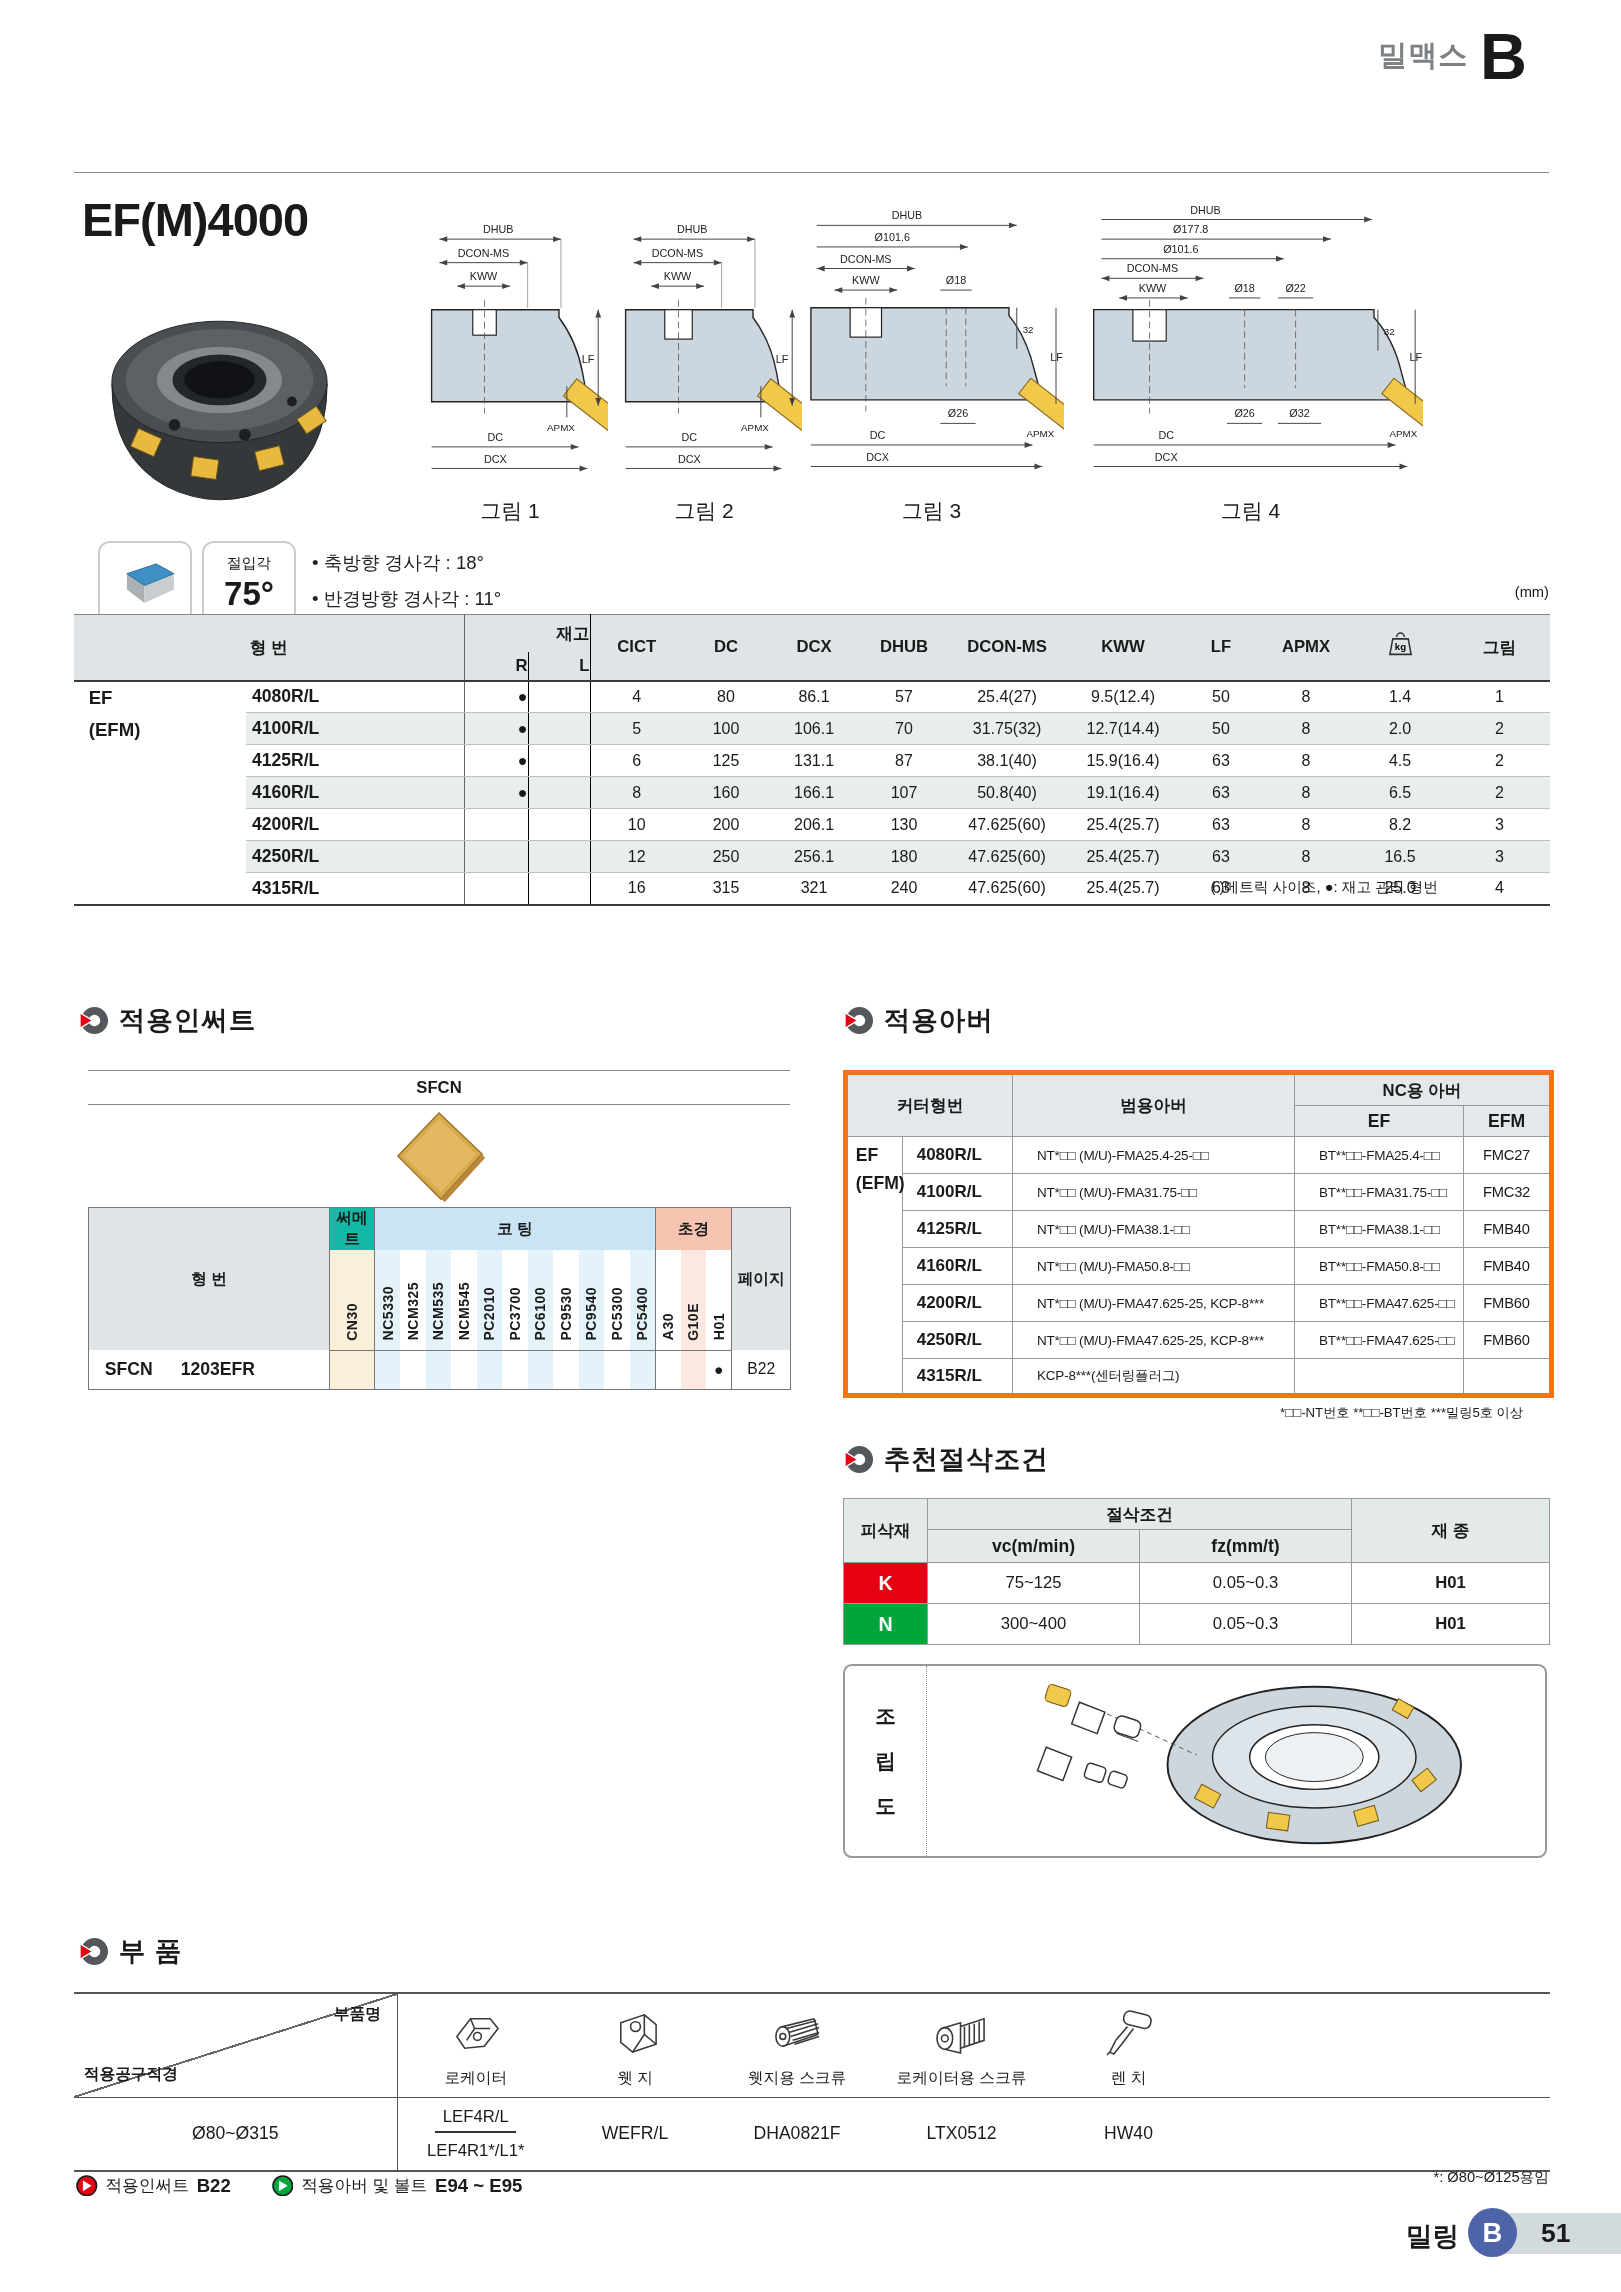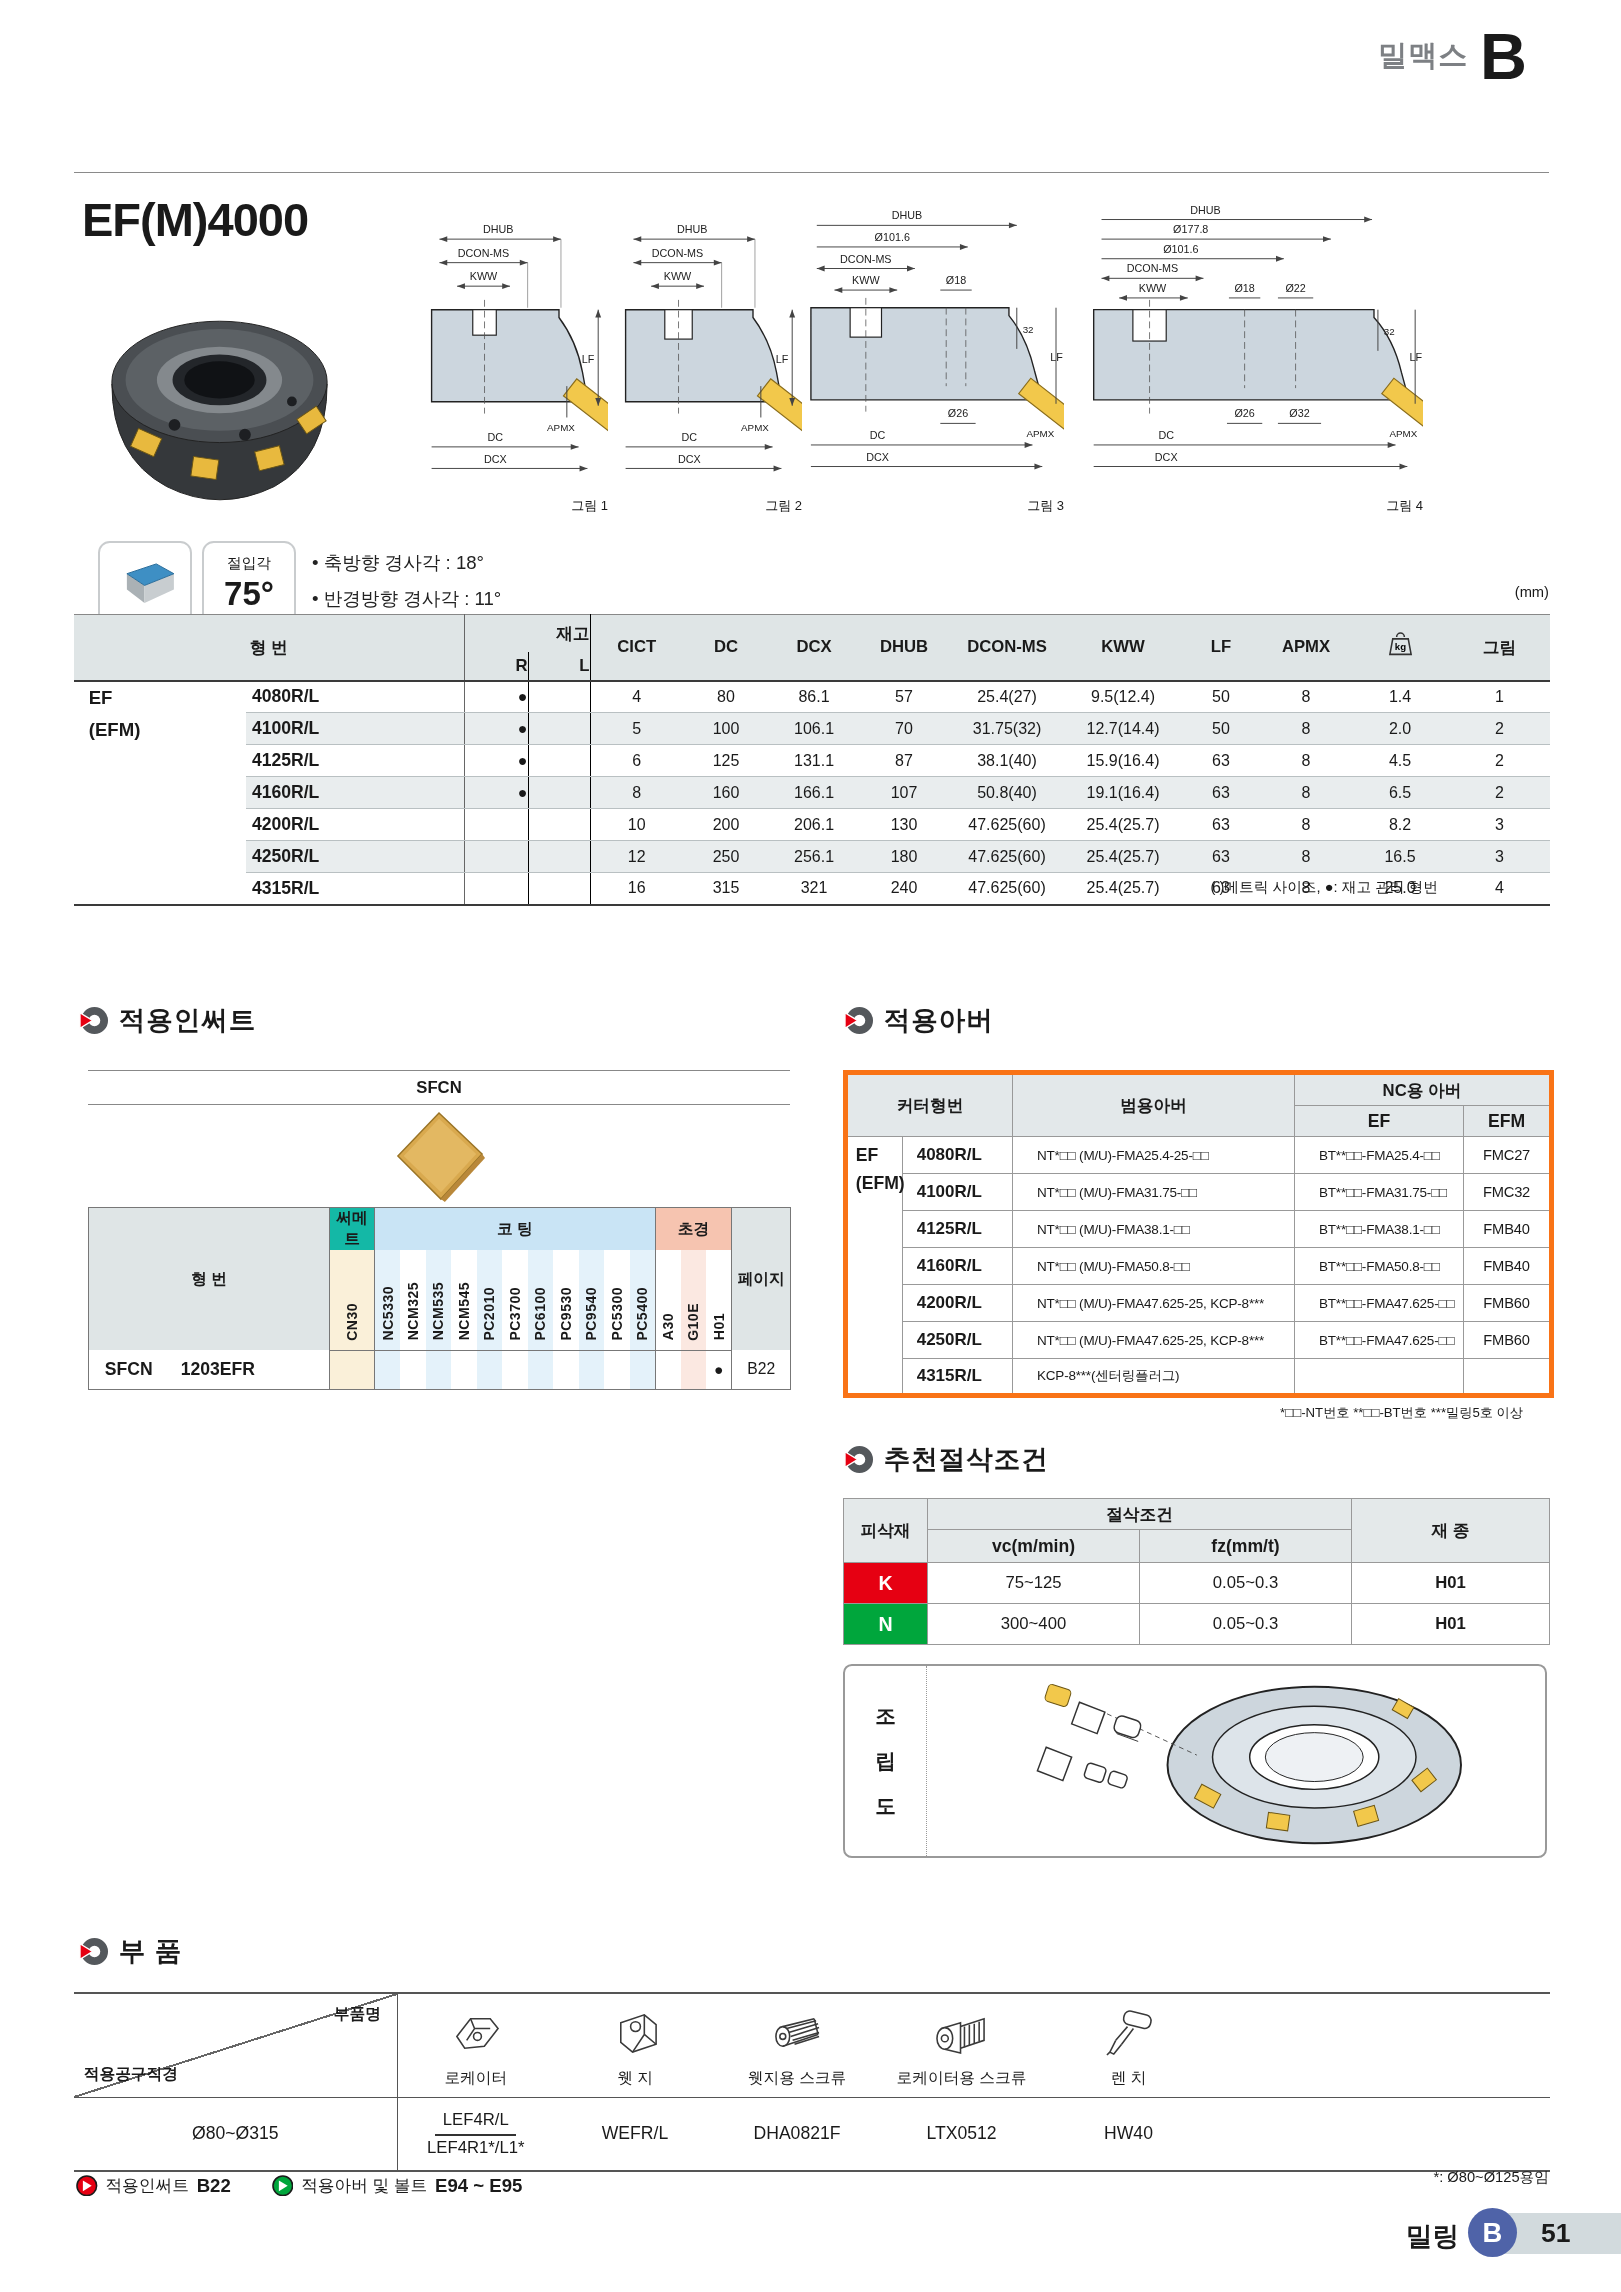--- a/index.html
+++ b/index.html
@@ -10,21 +10,21 @@
 
   
   .brand { right:94px; top:29px; display:flex; align-items:flex-end; gap:11.8px; }
   .brand .kr { color:#7d8084; font-size:29px; font-weight:bold; margin-bottom:7.8px; letter-spacing:1px;}
   .brand .letter { font-size:65px; font-weight:bold; line-height:0.85; }
   .toprule { left:74px; top:172px; width:1475px; height:1px; background:#8a8a8a; }
   .title { left:82px; top:192px; font-size:47px; font-weight:bold; letter-spacing:-1px; }
 
   
   .fig { top:194px; }
-  .fig .cap { text-align:right; font-size:13px; margin-top:0px; }
+  .fig .cap { text-align:center; font-size:21px; margin-top:0px; }
   .figsvg text { font-size:11px; fill:#222; }
   .figsvg .dl { stroke:#444; stroke-width:1; }
   .figsvg .xl { stroke:#777; stroke-width:0.7; }
   .figsvg .body { fill:#ccd6de; stroke:#222; stroke-width:1.4; }
   .figsvg .slot { fill:#ffffff; stroke:#222; stroke-width:1.2; }
   .figsvg .ins  { fill:#f2c84b; stroke:#8a6d1d; stroke-width:1.2; }
   .figsvg .cl { stroke:#555; stroke-width:0.8; stroke-dasharray:7 4; }
   .figsvg .ah { fill:#444; }
 
   
@@ -120,21 +120,21 @@
   .parts th { height:104px; vertical-align:bottom; padding-bottom:7.8px; font-weight:normal; border-bottom:1px solid #555; }
   .parts td { height:74px; text-align:center; font-size:17.6px; }
   .parts .pdiv { border-right:1px solid #555; }
   .parts .plabel { font-size:15.7px; margin-top:5.9px; }
   .parts .icon svg { stroke:#3a3a3a; fill:none; stroke-width:1.6; }
   .diag { position:relative;
           background:linear-gradient(to bottom right,#fff calc(50% - 1px),#666 calc(50% - 1px),#666 calc(50% + 1px),#fff calc(50% + 1px)); }
   .diag .ct { position:absolute; top:9.8px; right:15.7px; font-size:15.7px; font-weight:bold; }
   .diag .cb { position:absolute; bottom:11.8px; left:9.8px; font-size:15.7px; font-weight:bold; }
   .frac .ft { display:inline-block; border-bottom:2px solid #333; padding:0 7.8px 3.9px; font-size:16.7px; }
-  .frac .fb { display:block; padding-top:2px; font-size:16.7px; }
+  .frac .fb { display:block; padding-top:8px; font-size:16.7px; }
 
   
   .flinks { left:76px; top:2174px; display:flex; gap:41px; align-items:center; }
   .flink { display:flex; gap:7.8px; align-items:center; font-size:16.7px; }
   .flink b { font-size:18.6px; }
   .fnote { left:1157px; top:2168px; width:392px; text-align:right; font-size:14.7px; }
   .pgband { left:1494px; top:2213px; width:127px; height:41px; background:#d2dadd; }
   .pgcircle { left:1468px; top:2208px; width:49px; height:49px; border-radius:50%; background:#4f63a8;
               color:#fff; font-size:27.4px; font-weight:bold; display:flex; align-items:center; justify-content:center; }
   .pglabel { left:1341px; top:2218px; width:118px; text-align:right; font-size:26.5px; font-weight:bold; }

